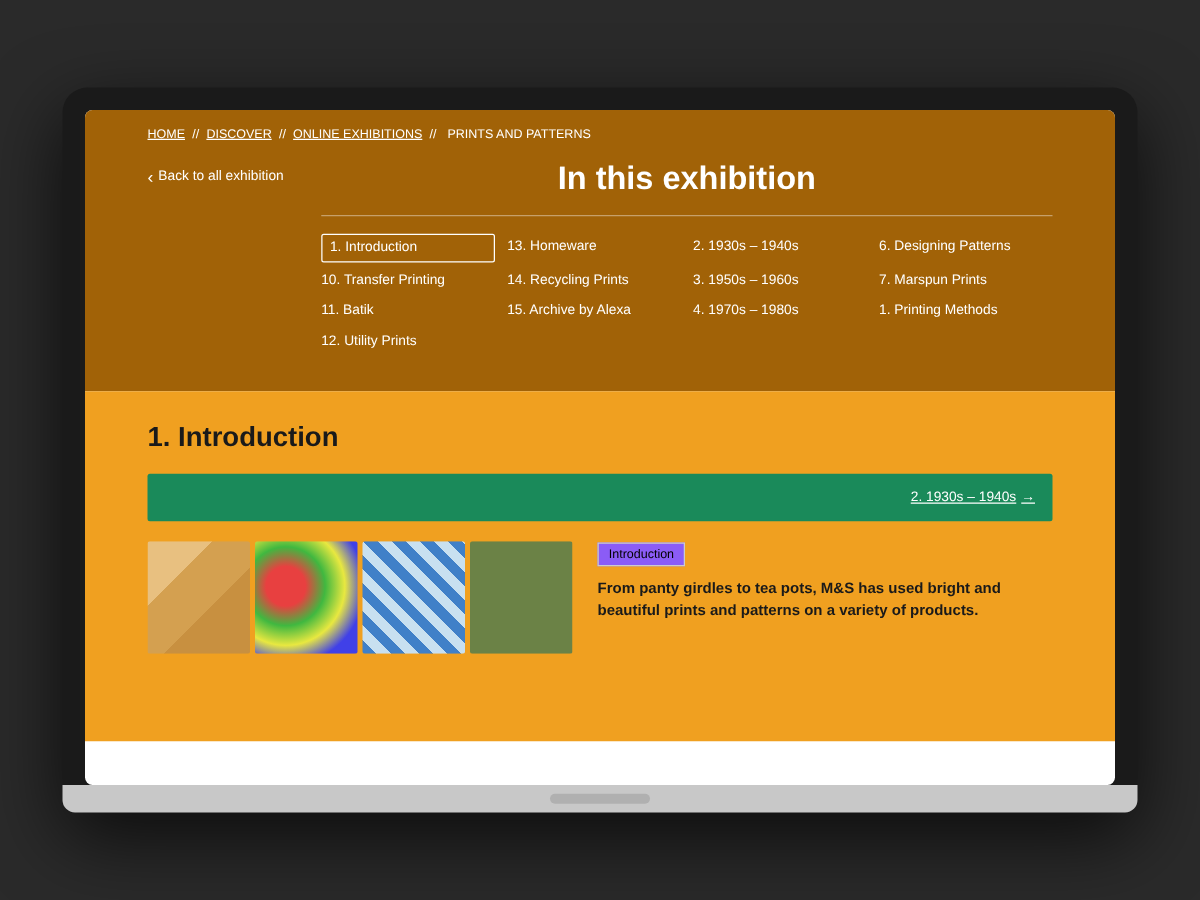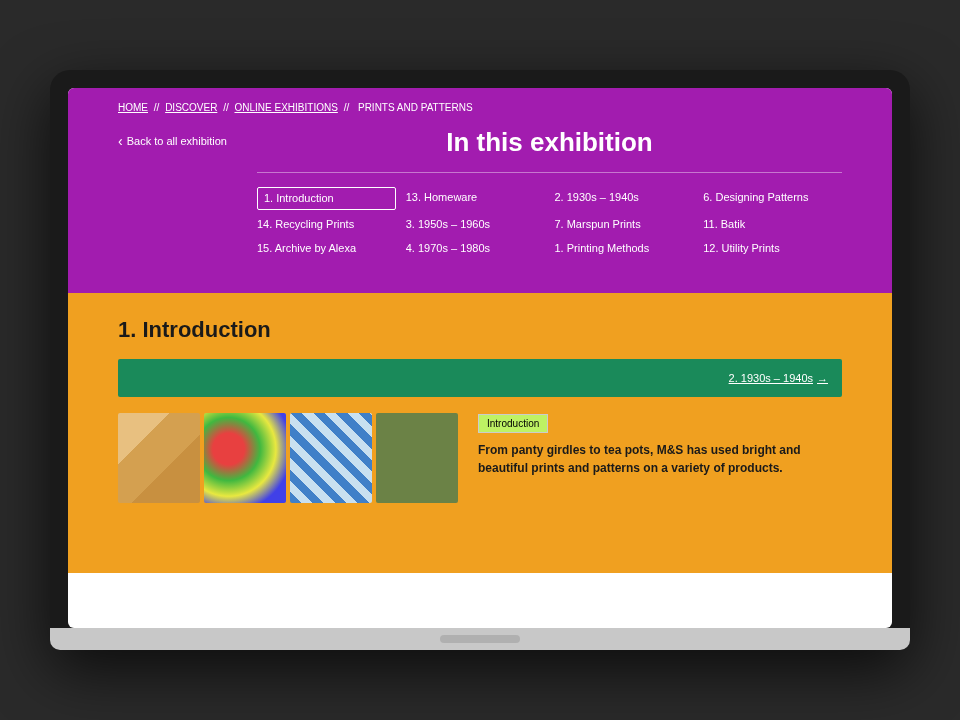--- a/index.html
+++ b/index.html
@@ -42,21 +42,21 @@
       border-radius: 4px;
     }
     
     .site-content {
       width: 100%;
       height: 100%;
       overflow: hidden;
     }
     
     .header-section {
-      background: #a21caf;
+      background: #a16207;
       padding: 14px 50px 30px 50px;
     }
     .breadcrumb {
       font-size: 10px;
       color: #fff;
       margin-bottom: 14px;
     }
     .breadcrumb a {
       color: #fff;
       text-decoration: underline;
@@ -167,21 +167,21 @@
       background: #ccc;
     }
     .swatch-1 { background: linear-gradient(135deg, #e8c080 30%, #d4a050 30%, #d4a050 60%, #c89040 60%); }
     .swatch-2 { background: radial-gradient(circle at 30% 40%, #e84040 20%, #40b840 40%, #e8e840 60%, #4040e8 80%); }
     .swatch-3 { background: repeating-linear-gradient(45deg, #4080c8 0px, #4080c8 8px, #c8e0f0 8px, #c8e0f0 16px); }
     .swatch-4 { background: #4a7a50; opacity: 0.8; }
     .intro-box {
       flex: 1;
     }
     .intro-badge {
-      background: #bef264;
+      background: #8b5cf6;
       border: 1px solid #ccc;
       font-size: 10px;
       padding: 3px 8px;
       margin-bottom: 8px;
       display: inline-block;
       text-align: right;
     }
     .intro-text {
       font-size: 12px;
       font-weight: 700;
@@ -212,20 +212,21 @@
           <a href="#" class="back-link">Back to all exhibition</a>
 
           <div class="exhibition-title-block">
             <h1 class="exhibition-title">In this exhibition</h1>
             <hr class="divider-line">
             <nav class="nav-grid">
               <a href="#" class="nav-item active">1. Introduction</a>
               <a href="#" class="nav-item">13. Homeware</a>
               <a href="#" class="nav-item">2. 1930s – 1940s</a>
               <a href="#" class="nav-item">6. Designing Patterns</a>
+              <a href="#" class="nav-item">10. Transfer Printing</a>
               <a href="#" class="nav-item">14. Recycling Prints</a>
               <a href="#" class="nav-item">3. 1950s – 1960s</a>
               <a href="#" class="nav-item">7. Marspun Prints</a>
               <a href="#" class="nav-item">11. Batik</a>
               <a href="#" class="nav-item">15. Archive by Alexa</a>
               <a href="#" class="nav-item">4. 1970s – 1980s</a>
               <a href="#" class="nav-item">1. Printing Methods</a>
               <a href="#" class="nav-item">12. Utility Prints</a>
               <span></span>
             </nav>

